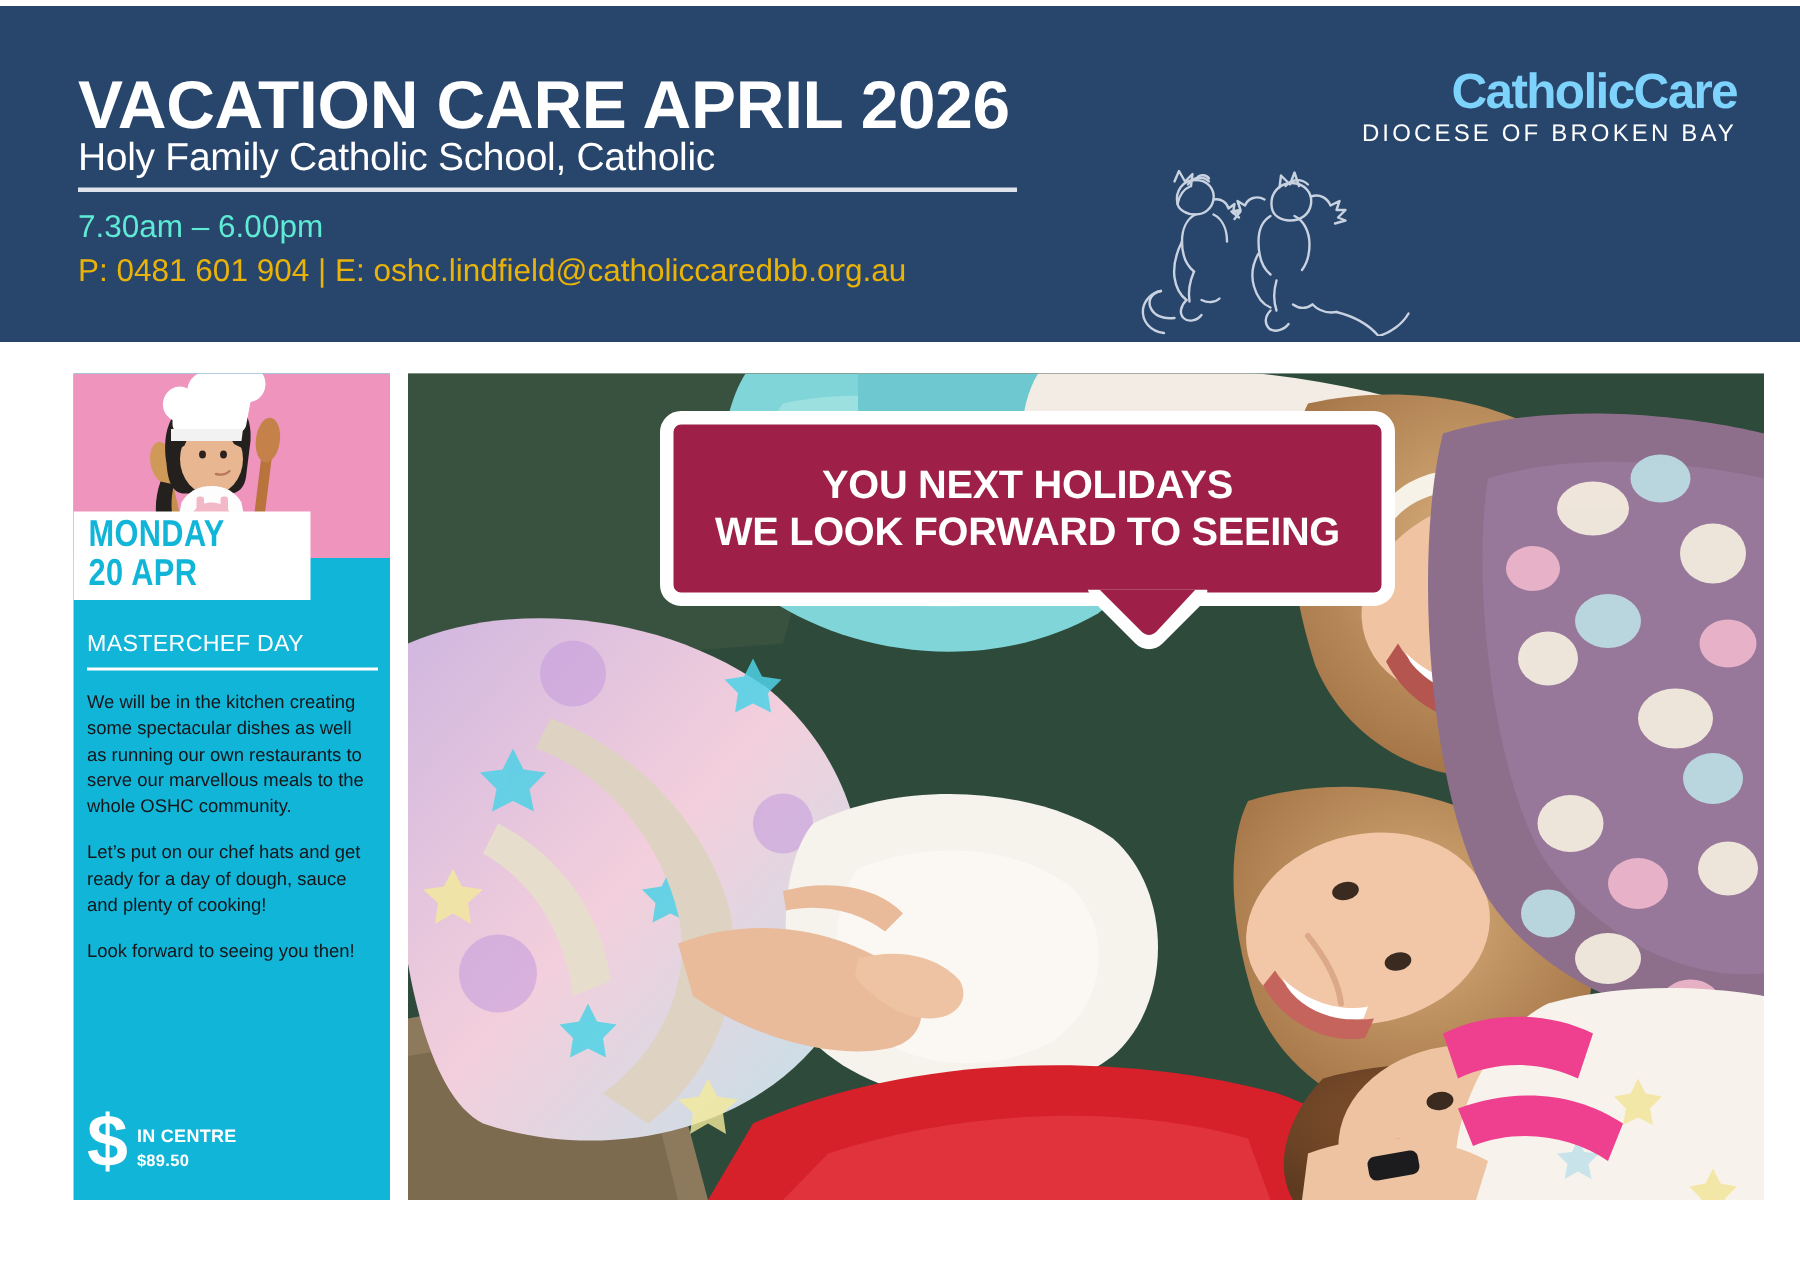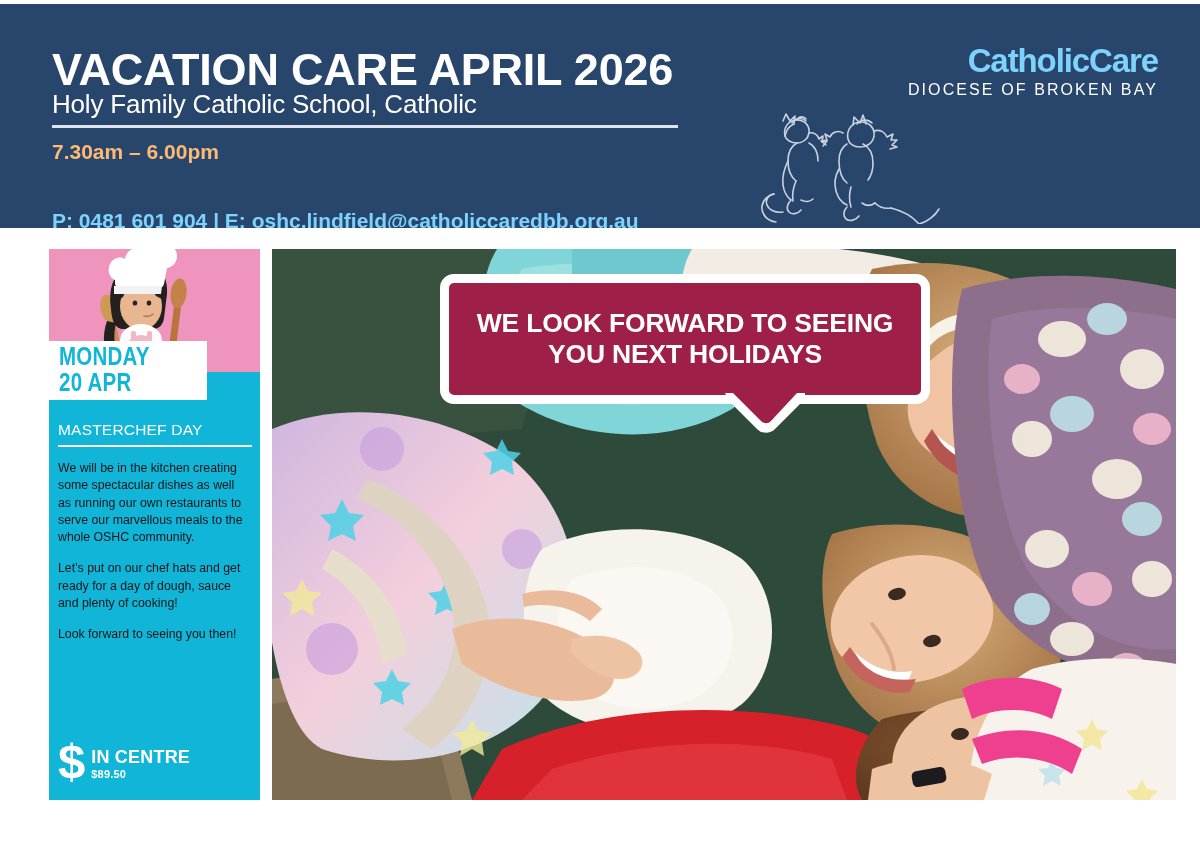--- a/index.html
+++ b/index.html
@@ -25,25 +25,25 @@
     position: absolute; left: 52px; top: 85px;
     font-size: 26px; font-weight: 400; color: #ffffff;
     letter-spacing: -0.2px; white-space: nowrap;
   }
   .hdr-rule {
     position: absolute; left: 52px; top: 121px; width: 626px; height: 3px;
     background: #dfe4ec;
   }
   .hdr-hours {
     position: absolute; left: 52px; top: 136px;
-    font-size: 21px; font-weight: 700; color: #fdba74; white-space: nowrap;
+    font-size: 21px; font-weight: 400; color: #5eead4; white-space: nowrap;
   }
   .hdr-contact {
     position: absolute; left: 52px; top: 165px;
-    font-size: 21px; font-weight: 700; color: #7dd3fc; white-space: nowrap; margin-top: 40px;
+    font-size: 21px; font-weight: 400; color: #eab308; white-space: nowrap;
   }
 
   
   .logo-block { position: absolute; right: 42px; top: 40px; text-align: right; }
   .logo-main {
     font-size: 33px; font-weight: 700; color: #7dd3fc;
     letter-spacing: -1.1px; line-height: 1;
   }
   .logo-sub {
     font-size: 16px; font-weight: 400; color: #ffffff;
@@ -86,21 +86,21 @@
   .dc-body p { margin-bottom: 14px; }
   .dc-price {
     position: absolute; left: 9px; top: 487px; width: 190px; height: 50px;
     display: flex; align-items: center;
   }
   .dc-dollar {
     font-size: 49px; font-weight: 700; color: #ffffff;
     line-height: 40px; margin-right: 7px; letter-spacing: -1px;
   }
   .dc-pricetext { color: #ffffff; }
-  .dc-pricelabel { font-size: 18px; font-weight: 700; line-height: 17px; letter-spacing: 0.2px; margin-top: 10px; }
+  .dc-pricelabel { font-size: 12px; font-weight: 700; line-height: 17px; letter-spacing: 0.2px; margin-top: 10px; }
   .dc-priceamt   { font-size: 11px; font-weight: 700; line-height: 17px; letter-spacing: 0.2px; }
 
   
   .mainphoto {
     position: absolute; left: 272px; top: 249px; width: 904px; height: 551px;
     overflow: hidden; background: #2f4a3c;
   }
 
   
   .bubble-wrap { position: absolute; left: 440px; top: 274px; width: 490px; height: 155px; }
@@ -349,22 +349,22 @@
       <path d="M700 490 C740 475 780 480 810 500 L800 525 C775 508 740 503 710 515 Z" fill="#ef3f8f"></path>
 
       <path d="M600 520 C640 505 690 508 720 525 L712 551 L596 551 Z" fill="#eec3a2"></path>
       <rect x="640" y="520" width="34" height="16" rx="5" fill="#1c1c1e" transform="rotate(-10 657 528)"></rect>
     </svg>
   </div>
 
   <div class="bubble-wrap">
     <div class="bubble">
       <div class="bubble-text">
+        <div>YOU NEXT HOLIDAYS</div>
         <div>WE LOOK FORWARD TO SEEING</div>
-        <div>YOU NEXT HOLIDAYS</div>
       </div>
     </div>
     <svg class="bubble-tail" viewBox="0 0 80 40">
       <path d="M0 0 L80 0 L80 6 L50 36 C45 41 37 41 32 36 L4 8 Z" fill="#ffffff"></path>
       <path d="M8 0 L72 0 L46 28 C43 31 39 31 36 28 Z" fill="#9e1f47"></path>
     </svg>
   </div>
 
 </div>
 

